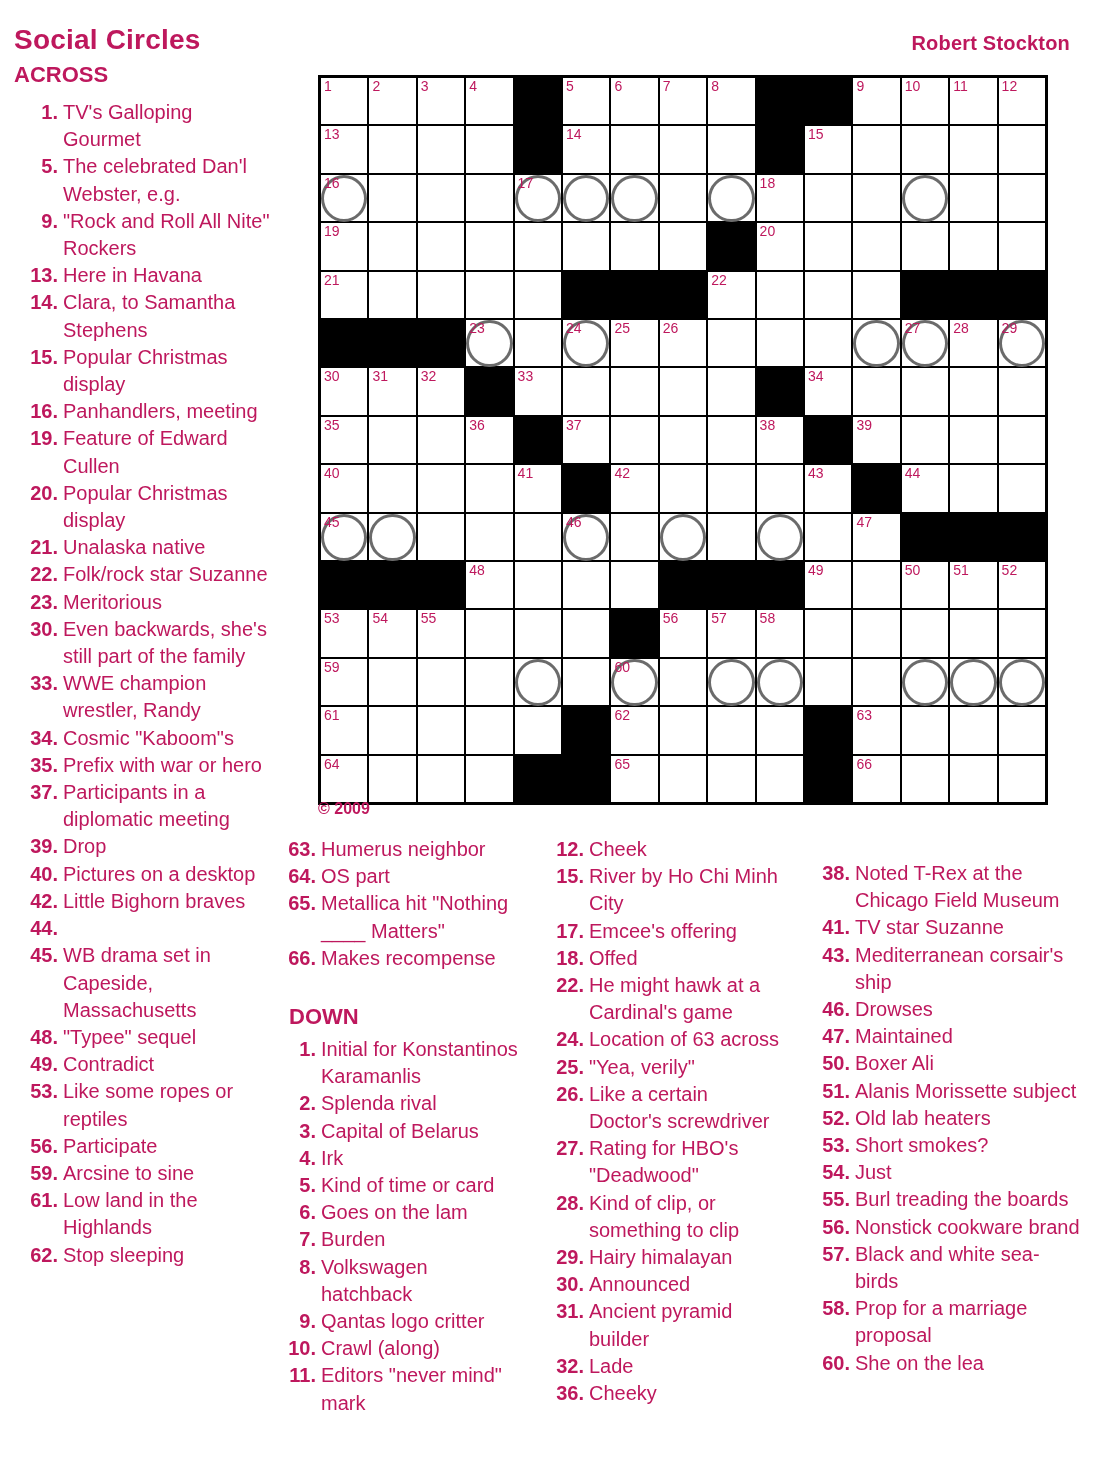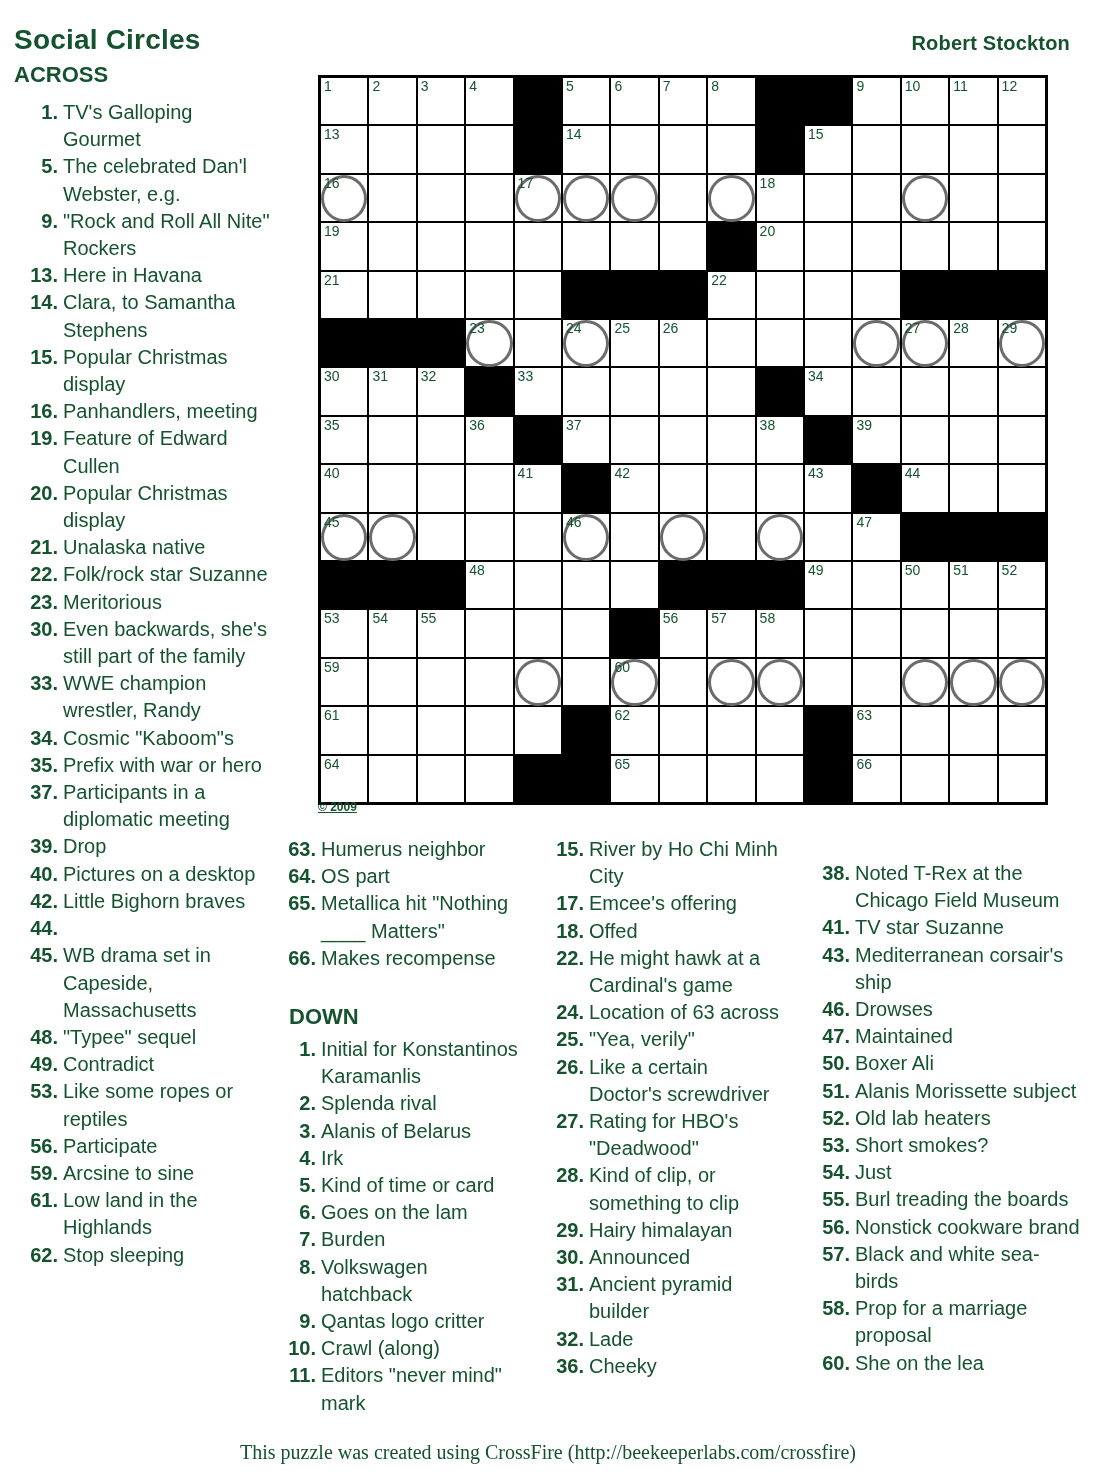--- a/index.html
+++ b/index.html
@@ -1,18 +1,18 @@
 <!DOCTYPE html>
 <html><head>
 <meta charset="utf-8">
 <style>
   html,body { margin:0; padding:0; background:#fff; }
   .page {
     position:relative; width:1096px; height:1474px; background:#fff;
-    font-family:"Liberation Sans", sans-serif; color:#14532d; overflow:hidden;
+    font-family:"Liberation Sans", sans-serif; color:#be185d; overflow:hidden;
   }
   .title   { position:absolute; left:14px;  top:24px; font-size:28px; font-weight:bold; letter-spacing:0.2px; }
   .author  { position:absolute; right:26px; top:32px; font-size:20px; font-weight:bold; letter-spacing:0.2px; }
 
   .heading { font-size:22px; font-weight:bold; line-height:26px; }
 
   #across-col { position:absolute; left:14px; top:62px; width:256px; }
   #across-col .heading { margin-bottom:11px; }
 
   .clue    { display:flex; align-items:flex-start; font-size:20px; line-height:27.2px; }
@@ -29,21 +29,21 @@
   .cell.black { background:#000; }
   .cellnum {
     position:absolute; left:3px; top:1px; font-size:14px; line-height:1.05;
     z-index:2; background:transparent;
   }
   .circle {
     position:absolute; left:0; top:0; right:0; bottom:-1px;
     border:3px solid #6b6b6b; border-radius:50%; box-sizing:border-box; z-index:1;
   }
 
-  #copyright { position:absolute; left:318px; top:800px; font-size:12px; font-weight:bold;text-decoration:underline; }
+  #copyright { position:absolute; left:318px; top:800px; font-size:16px; font-weight:bold; }
 
   #col2 { position:absolute; left:272px; top:836px; width:250px; }
   #col3 { position:absolute; left:540px; top:836px; width:245px; }
   #col4 { position:absolute; left:806px; top:860px; width:274px; }
   .down-heading { margin:32px 0 6px 17px; }
 
   #footer {
     position:absolute; left:50%; transform:translateX(-50%); top:1441px;
     font-family:"Liberation Serif", serif; font-size:20px; white-space:nowrap;
   }
@@ -600,21 +600,21 @@
         <div class="clue">
           <span class="cluenum">1.</span>
           <span class="cluetxt">Initial for Konstantinos Karamanlis</span>
         </div>
         <div class="clue">
           <span class="cluenum">2.</span>
           <span class="cluetxt">Splenda rival</span>
         </div>
         <div class="clue">
           <span class="cluenum">3.</span>
-          <span class="cluetxt">Alanis of Belarus</span>
+          <span class="cluetxt">Capital of Belarus</span>
         </div>
         <div class="clue">
           <span class="cluenum">4.</span>
           <span class="cluetxt">Irk</span>
         </div>
         <div class="clue">
           <span class="cluenum">5.</span>
           <span class="cluetxt">Kind of time or card</span>
         </div>
         <div class="clue">
@@ -640,20 +640,24 @@
         <div class="clue">
           <span class="cluenum">11.</span>
           <span class="cluetxt">Editors "never mind" mark</span>
         </div>
       </div>
   </div>
 
   <div id="col3">
     <div id="down-list-2">
         <div class="clue">
+          <span class="cluenum">12.</span>
+          <span class="cluetxt">Cheek</span>
+        </div>
+        <div class="clue">
           <span class="cluenum">15.</span>
           <span class="cluetxt">River by Ho Chi Minh City</span>
         </div>
         <div class="clue">
           <span class="cluenum">17.</span>
           <span class="cluetxt">Emcee's offering</span>
         </div>
         <div class="clue">
           <span class="cluenum">18.</span>
           <span class="cluetxt">Offed</span>
@@ -763,15 +767,14 @@
           <span class="cluenum">58.</span>
           <span class="cluetxt">Prop for a marriage proposal</span>
         </div>
         <div class="clue">
           <span class="cluenum">60.</span>
           <span class="cluetxt">She on the lea</span>
         </div>
       </div>
   </div>
 
-  <div id="footer">This puzzle was created using CrossFire (http://beekeeperlabs.com/crossfire)</div>
 
 </div>
 
 </body></html>

